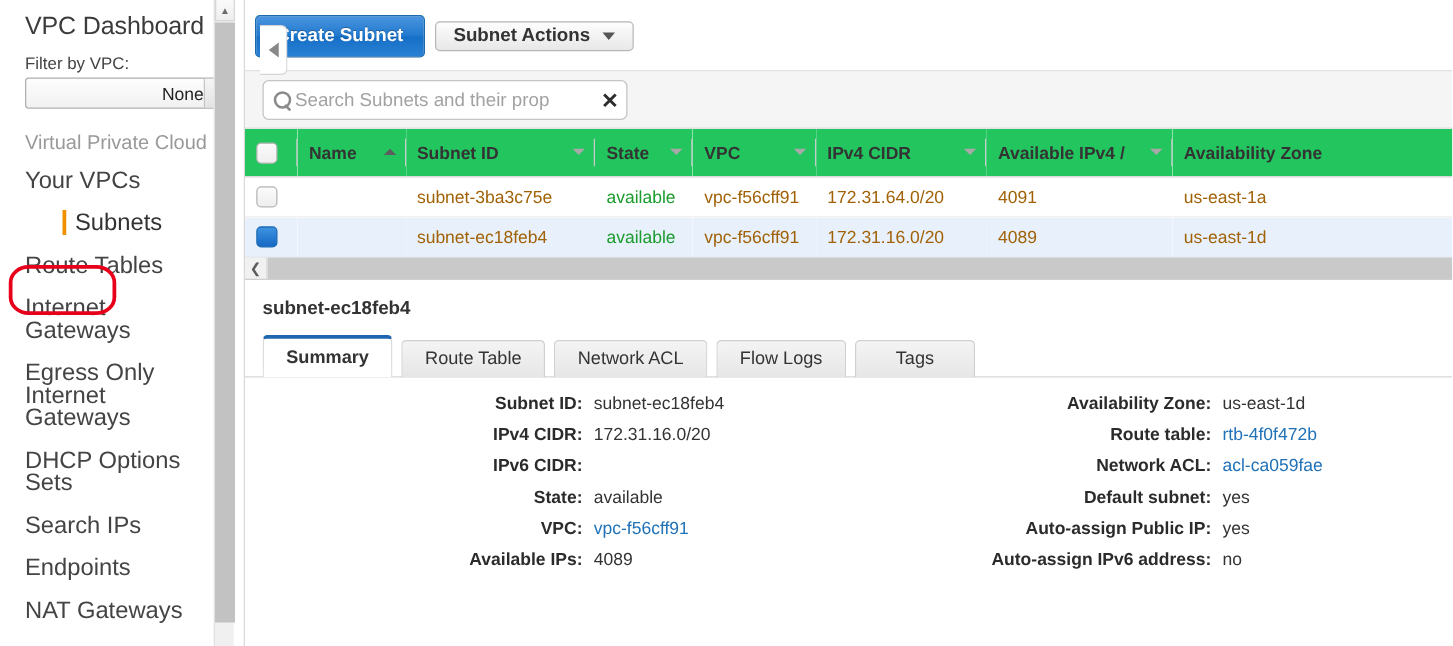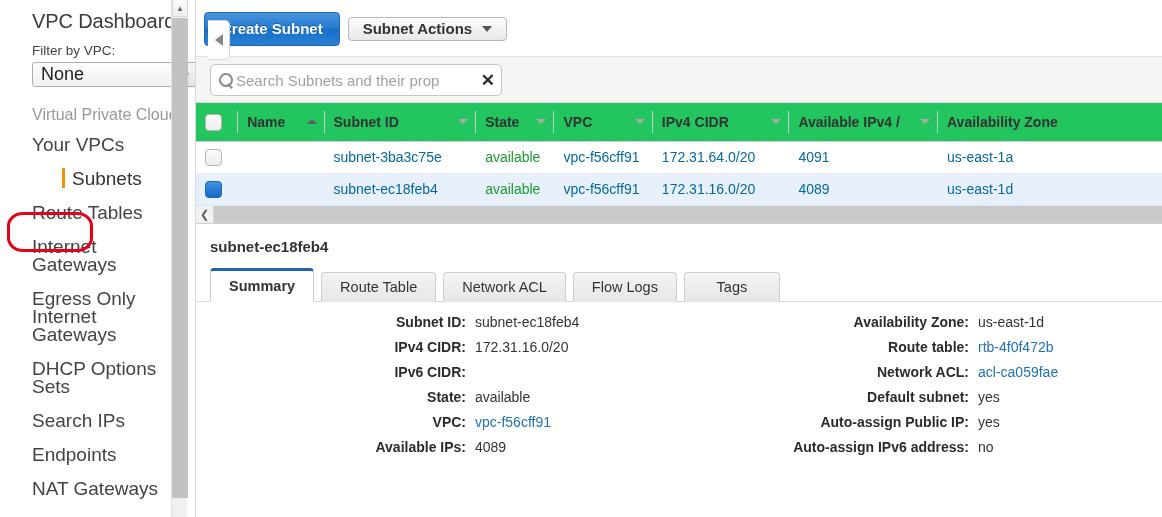--- a/index.html
+++ b/index.html
@@ -26,21 +26,21 @@
     position: relative;
     width: 196px;
     height: 517px;
     background: #ffffff;
     border-right: 1px solid #d9d9d9;
     flex: 0 0 196px;
     overflow: hidden;
   }
   .sidebar-inner {
     position: absolute;
-    top: 0; left: 12px;
+    top: 0; left: 0;
     width: 186px;
     padding: 0 0 0 0;
   }
   .vpc-title {
     font-size: 20px;
     color: #3b3b3b;
     padding: 10px 0 8px 20px;
     font-weight: 400;
     letter-spacing: -0.1px;
     white-space: nowrap;
@@ -55,26 +55,27 @@
     width: 166px;
     height: 25px;
     position: relative;
     border: 1px solid #adadad;
     border-radius: 3px;
     background: linear-gradient(to bottom,#fdfdfd 0%, #f1f1f1 100%);
     display: flex;
     align-items: center;
   }
   .filter-select-text {
-    font-size: 18px;
+    font-size: 14px;
     color: #222;
     padding-left: 8px;
     flex: 1;
     white-space: nowrap;
     overflow: hidden;
+    text-align: right;
   }
   .filter-select-arrow {
     width: 22px;
     height: 23px;
     border-left: 1px solid #c6c6c6;
     background: linear-gradient(to bottom,#f6f6f6 0%, #e3e3e3 100%);
     display: flex;
     align-items: center;
     justify-content: center;
     color: #666;
@@ -310,21 +311,21 @@
   }
   .sort-up {
     width: 0; height: 0; flex: 0 0 auto;
     border-left: 5px solid transparent;
     border-right: 5px solid transparent;
     border-bottom: 5px solid #5e5e5e;
   }
   .tbl td {
     height: 32px;
     font-size: 14px;
-    color: #0369a1;
+    color: #a16207;
     padding: 0 0 0 9px;
     border-bottom: 1px solid #ededed;
     white-space: nowrap;
     overflow: hidden;
   }
   tr.row-sel td { background: #e8f0fb; border-bottom: 1px solid #dfe7f3; }
   td.state-ok { color: #1a9c2e; }
   .cb {
     width: 17px; height: 17px;
     border: 1px solid #b5b5b5;

